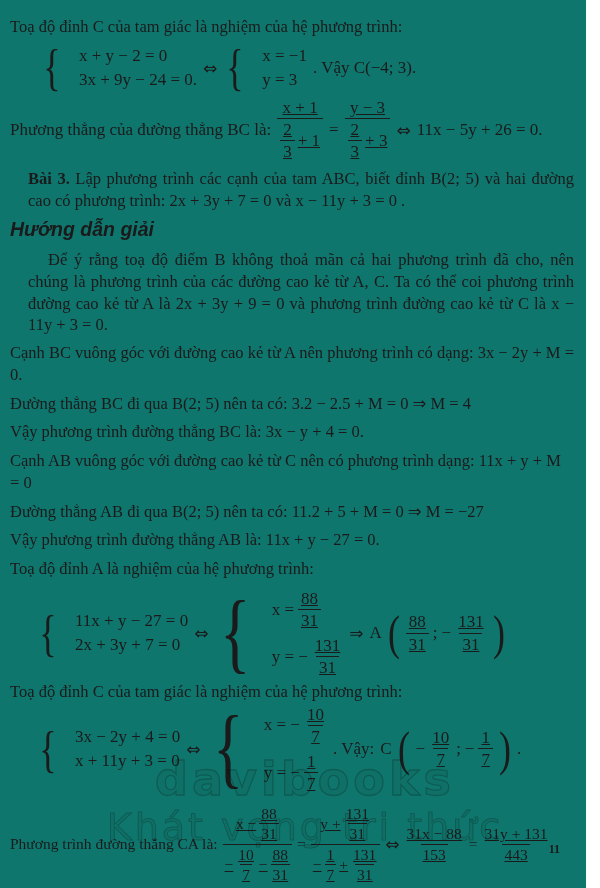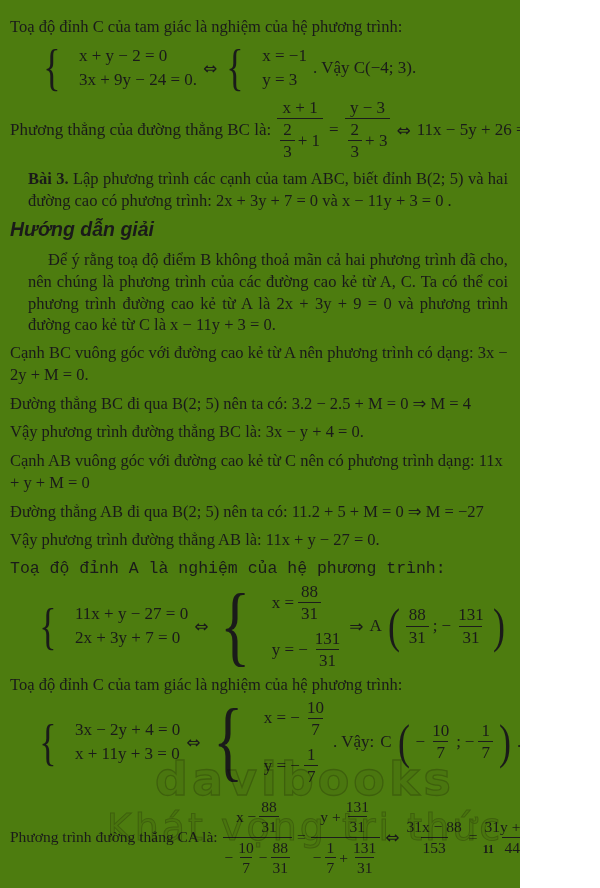--- a/index.html
+++ b/index.html
@@ -1,21 +1,21 @@
 <!DOCTYPE html>
 <html><head>
 <meta charset="utf-8">
 <style>
   html,body{margin:0;padding:0;}
   body{
     width:600px;height:888px;background:#fff;
     font-family:"Liberation Serif","DejaVu Sans",serif;
     color:#1a1a1a;
   }
-  .page{position:relative;width:520px;height:888px;padding:16px 12px 0 10px;box-sizing:border-box;overflow:hidden;background:#4d7c0f;}
+  .page{position:relative;width:586px;height:888px;padding:16px 12px 0 10px;box-sizing:border-box;overflow:hidden;background:#0f766e;}
   .bl{font-size:16.5px;line-height:1.32;margin:0 0 6px 0;}
   .just{text-align:justify;margin-left:18px;}
   .ind{text-indent:20px;}
   .step{margin-bottom:7px;}
   b{font-weight:bold;}
 
   .heading{
     text-align:left;font-family:"Liberation Sans","DejaVu Sans",sans-serif;
     font-weight:bold;font-style:italic;font-size:19.5px;margin:2px 0 8px 0;
   }
@@ -30,21 +30,21 @@
   .paren{font-family:"Liberation Serif",serif;font-weight:400;line-height:.9;transform:scaleX(.75);}
   .p48{font-size:48px;}
 
   .arrow{font-family:"DejaVu Sans",sans-serif;font-size:17px;}
 
   .eqcol{display:inline-flex;flex-direction:column;align-items:flex-start;margin-left:9px;}
   .eqcol>*{line-height:1.4;white-space:nowrap;}
   .g6{gap:6px;}
   .mrow{display:inline-flex;align-items:center;gap:4px;white-space:nowrap;}
 
-  .frac{display:inline-flex;flex-direction:column;align-items:center;text-align:center;vertical-align:middle;}
+  .frac{display:inline-flex;flex-direction:column;align-items:center;text-align:center;vertical-align:middle;text-decoration:underline;}
   .frac>.num{padding:0 3px;line-height:1.12;display:inline-flex;align-items:center;gap:3px;justify-content:center;}
   .frac>.den{border-top:1.4px solid #1c1c1c;margin-top:1px;padding:1px 3px 0 3px;line-height:1.12;display:inline-flex;align-items:center;gap:3px;justify-content:center;}
 
   .ca{font-size:15.5px;gap:5px;margin-top:12px;}
   .ca .frac>.num,.ca .frac>.den{padding-left:2px;padding-right:2px;}
 
   .watermark{
     position:absolute;left:100px;top:756px;width:410px;text-align:center;
     pointer-events:none;mix-blend-mode:multiply;
     font-family:"DejaVu Sans","Liberation Sans",sans-serif;
@@ -114,21 +114,21 @@
 
   <p class="bl just ind">Để ý rằng toạ độ điểm B không thoả mãn cả hai phương trình đã cho, nên chúng là phương trình của các đường cao kẻ từ A, C. Ta có thể coi phương trình đường cao kẻ từ A là 2x + 3y + 9 = 0 và phương trình đường cao kẻ từ C là x − 11y + 3 = 0.</p>
 
   <p class="bl step">Cạnh BC vuông góc với đường cao kẻ từ A nên phương trình có dạng: 3x − 2y + M = 0.</p>
   <p class="bl step">Đường thẳng BC đi qua B(2; 5) nên ta có: 3.2 − 2.5 + M = 0 ⇒ M = 4</p>
   <p class="bl step">Vậy phương trình đường thẳng BC là: 3x − y + 4 = 0.</p>
   <p class="bl step">Cạnh AB vuông góc với đường cao kẻ từ C nên có phương trình dạng: 11x + y + M = 0</p>
   <p class="bl step">Đường thẳng AB đi qua B(2; 5) nên ta có: 11.2 + 5 + M = 0 ⇒ M = −27</p>
   <p class="bl step">Vậy phương trình đường thẳng AB là: 11x + y − 27 = 0.</p>
 
-  <p class="bl" style="margin-bottom:2px;font-family:Liberation Mono, monospace;">Toạ độ đỉnh A là nghiệm của hệ phương trình:</p>
+  <p class="bl" style="margin-bottom:9px;">Toạ độ đỉnh A là nghiệm của hệ phương trình:</p>
 
   <div class="mathrow" style="margin-left:26px;margin-bottom:4px;">
     <span class="brace b50">{</span>
     <span class="eqcol">
       <span>11x + y − 27 = 0</span>
       <span>2x + 3y + 7 = 0</span>
     </span>
     <span class="arrow">⇔</span>
     <span class="brace b88">{</span>
     <span class="eqcol g6">

